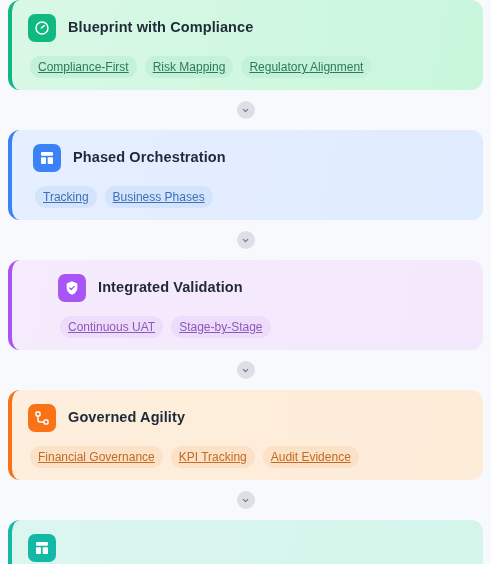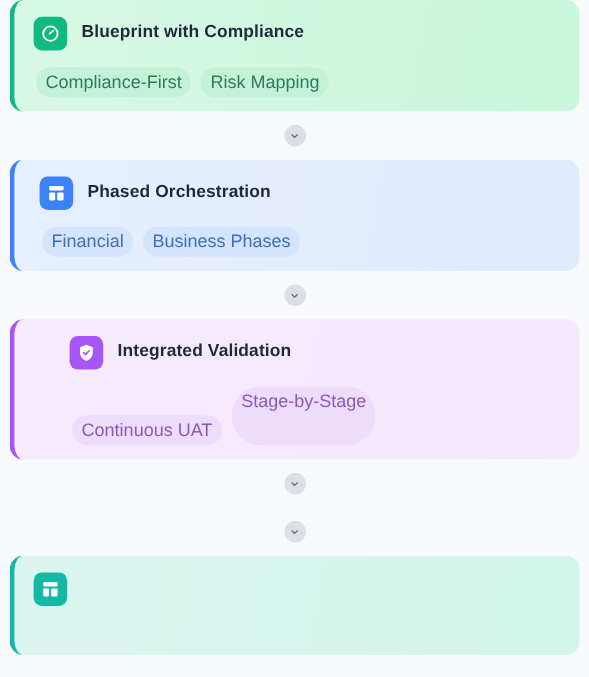--- a/index.html
+++ b/index.html
@@ -64,25 +64,26 @@
     line-height: 1.1;
   }
   .tag-row {
     display: flex;
     flex-wrap: wrap;
     gap: 8px;
     margin-top: 14px;
     padding-left: 2px;
   }
   .tag {
-    font-size: 15px;
+    font-size: 12px;
     line-height: 1;
     padding: 5px 8px 5px 8px;
     border-radius: 999px;
     white-space: nowrap;
+    text-decoration: underline;
   }
   .connector {
     height: 40px;
     display: flex;
     align-items: center;
     justify-content: center;
   }
   .connector-btn {
     width: 18px;
     height: 18px;
@@ -109,20 +110,21 @@
             <svg viewBox="0 0 24 24" fill="none" stroke="currentColor" stroke-width="2.2" stroke-linecap="round" stroke-linejoin="round">
               <circle cx="12" cy="12" r="9"></circle>
               <path d="M15.5 8.5 11 12"></path>
             </svg>
           </div>
           <div class="card-title" style="color: rgb(31, 41, 55);">Blueprint with Compliance</div>
         </div>
         <div class="tag-row">
           <span class="tag" style="background: rgb(195, 242, 216); color: rgb(47, 122, 90);">Compliance-First</span>
           <span class="tag" style="background: rgb(195, 242, 216); color: rgb(47, 122, 90);">Risk Mapping</span>
+          <span class="tag" style="background: rgb(195, 242, 216); color: rgb(47, 122, 90);">Regulatory Alignment</span>
         </div>
       </div>
       <div class="connector">
         <div class="connector-btn" style="background: rgb(220, 223, 230); color: rgb(107, 114, 128);">
           <svg viewBox="0 0 24 24" fill="none" stroke="currentColor" stroke-width="3" stroke-linecap="round" stroke-linejoin="round">
             <path d="M6 9l6 6 6-6"></path>
           </svg>
         </div>
       </div>
       <div class="stage-card" style="border-left-color: rgb(59, 130, 246); background: linear-gradient(100deg, rgb(230, 239, 255) 0%, rgb(223, 235, 254) 100%); padding-left: 21px;">
@@ -130,21 +132,21 @@
           <div class="card-icon" style="background: rgb(59, 130, 246); color: rgb(255, 255, 255);">
             <svg viewBox="0 0 24 24" fill="currentColor">
               <rect x="3" y="3" width="18" height="5.5" rx="1.4"></rect>
               <rect x="3" y="11" width="7.5" height="10" rx="1.4"></rect>
               <rect x="13" y="11" width="8" height="10" rx="1.4"></rect>
             </svg>
           </div>
           <div class="card-title" style="color: rgb(31, 41, 55);">Phased Orchestration</div>
         </div>
         <div class="tag-row">
-          <span class="tag" style="background: rgb(212, 228, 253); color: rgb(63, 111, 181);">Financial</span>
+          <span class="tag" style="background: rgb(212, 228, 253); color: rgb(63, 111, 181);">Tracking</span>
           <span class="tag" style="background: rgb(212, 228, 253); color: rgb(63, 111, 181);">Business Phases</span>
         </div>
       </div>
       <div class="connector">
         <div class="connector-btn" style="background: rgb(220, 223, 230); color: rgb(107, 114, 128);">
           <svg viewBox="0 0 24 24" fill="none" stroke="currentColor" stroke-width="3" stroke-linecap="round" stroke-linejoin="round">
             <path d="M6 9l6 6 6-6"></path>
           </svg>
         </div>
       </div>
@@ -152,29 +154,46 @@
         <div class="card-head">
           <div class="card-icon" style="background: rgb(168, 85, 247); color: rgb(255, 255, 255);">
             <svg viewBox="0 0 24 24" fill="currentColor">
               <path d="M12 2 4 5.2v6c0 5 3.4 9.6 8 10.8 4.6-1.2 8-5.8 8-10.8v-6L12 2z"></path>
               <path d="M8.4 11.8l2.4 2.4 4.6-4.6" stroke="#a855f7" stroke-width="2" fill="none" stroke-linecap="round" stroke-linejoin="round"></path>
             </svg>
           </div>
           <div class="card-title" style="color: rgb(31, 41, 55);">Integrated Validation</div>
         </div>
         <div class="tag-row">
-          <span class="tag" style="background: rgb(238, 220, 251); color: rgb(139, 90, 184); margin-top: 24px;">Continuous UAT</span>
+          <span class="tag" style="background: rgb(238, 220, 251); color: rgb(139, 90, 184);">Continuous UAT</span>
           <span class="tag" style="background: rgb(238, 220, 251); color: rgb(139, 90, 184); text-align: right;">Stage-by-Stage</span>
         </div>
       </div>
       <div class="connector">
         <div class="connector-btn" style="background: rgb(220, 223, 230); color: rgb(107, 114, 128);">
           <svg viewBox="0 0 24 24" fill="none" stroke="currentColor" stroke-width="3" stroke-linecap="round" stroke-linejoin="round">
             <path d="M6 9l6 6 6-6"></path>
           </svg>
+        </div>
+      </div>
+      <div class="stage-card" style="border-left-color: rgb(249, 115, 22); background: linear-gradient(100deg, rgb(253, 238, 221) 0%, rgb(253, 236, 216) 100%);">
+        <div class="card-head">
+          <div class="card-icon" style="background: rgb(249, 115, 22); color: rgb(255, 255, 255);">
+            <svg viewBox="0 0 24 24" fill="none" stroke="currentColor" stroke-width="2.2" stroke-linecap="round" stroke-linejoin="round">
+              <rect x="3" y="3" width="6" height="6" rx="1.5"></rect>
+              <rect x="15" y="15" width="6" height="6" rx="1.5"></rect>
+              <path d="M6 9v6a3 3 0 0 0 3 3h6"></path>
+            </svg>
+          </div>
+          <div class="card-title" style="color: rgb(31, 41, 55);">Governed Agility</div>
+        </div>
+        <div class="tag-row">
+          <span class="tag" style="background: rgb(251, 225, 198); color: rgb(194, 106, 40);">Financial Governance</span>
+          <span class="tag" style="background: rgb(251, 225, 198); color: rgb(194, 106, 40);">KPI Tracking</span>
+          <span class="tag" style="background: rgb(251, 225, 198); color: rgb(194, 106, 40);">Audit Evidence</span>
         </div>
       </div>
       <div class="connector">
         <div class="connector-btn" style="background: rgb(220, 223, 230); color: rgb(107, 114, 128);">
           <svg viewBox="0 0 24 24" fill="none" stroke="currentColor" stroke-width="3" stroke-linecap="round" stroke-linejoin="round">
             <path d="M6 9l6 6 6-6"></path>
           </svg>
         </div>
       </div>
       <div class="stage-card" style="border-left-color: rgb(20, 184, 166); background: linear-gradient(100deg, rgb(219, 246, 239) 0%, rgb(211, 245, 234) 100%);">

